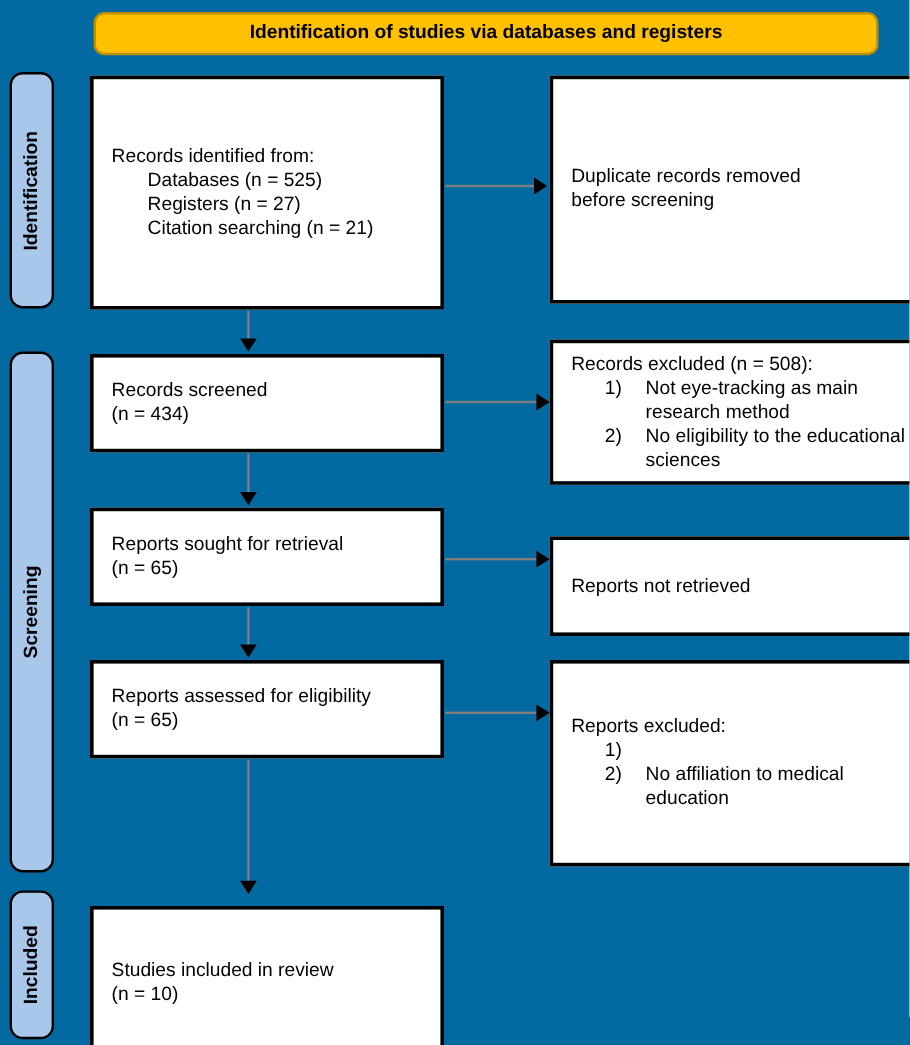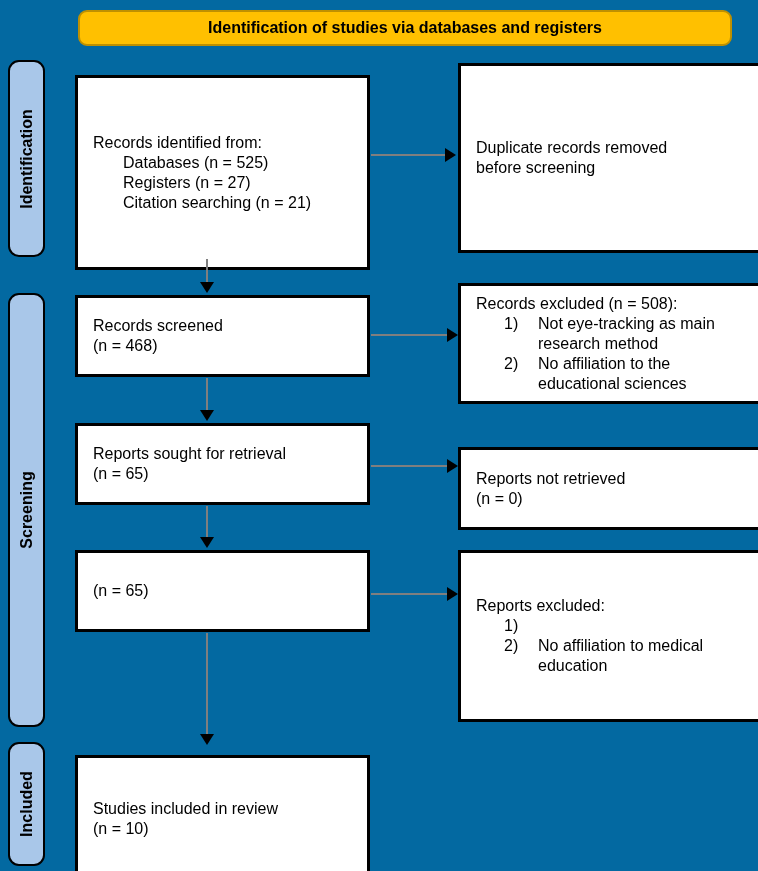--- a/index.html
+++ b/index.html
@@ -35,21 +35,21 @@
   .bar-screening{top:293px;height:434px;}
   .bar-included{top:742px;height:124px;}
   .box{
     position:absolute;background:#ffffff;border:3px solid var(--box-border);
     box-sizing:border-box;font-size:16px;line-height:20px;
     display:flex;flex-direction:column;justify-content:center;
     padding:6px 8px 6px 15px;
   }
   .col-left{left:75px;width:295px;}
   .col-right{left:458px;width:312px;}
-  .box-identified{top:63px;height:195px;margin-top:12px;}
+  .box-identified{top:63px;height:195px;}
   .box-duplicates{top:63px;height:190px;}
   .box-screened{top:295px;height:82px;}
   .box-rec-excluded{top:283px;height:121px;}
   .box-sought{top:423px;height:82px;}
   .box-not-retrieved{top:447px;height:83px;}
   .box-assessed{top:550px;height:82px;}
   .box-rep-excluded{top:550px;height:172px;}
   .box-included{top:755px;height:128px;}
   .indent{padding-left:30px;}
   .li-row{display:flex;margin-left:28px;}
@@ -89,29 +89,30 @@
 
   <div class="box col-left box-identified">
     <div>Records identified from:</div>
     <div class="indent">Databases (n = 525)</div>
     <div class="indent">Registers (n = 27)</div>
     <div class="indent">Citation searching (n = 21)</div>
   </div>
 
   <div class="box col-left box-screened">
     <div>Records screened</div>
-    <div>(n = 468)</div>
+    <div>(n = 434)</div>
   </div>
 
   <div class="box col-left box-sought">
     <div>Reports sought for retrieval</div>
     <div>(n = 65)</div>
   </div>
 
   <div class="box col-left box-assessed">
+    <div>Reports assessed for eligibility</div>
     <div>(n = 65)</div>
   </div>
 
   <div class="box col-left box-included">
     <div>Studies included in review</div>
     <div>(n = 10)</div>
   </div>
 
   <div class="box col-right box-duplicates">
     <div>Duplicate records removed</div>
@@ -119,27 +120,26 @@
   </div>
 
   <div class="box col-right box-rec-excluded">
     <div>Records excluded (n = 508):</div>
     <div class="li-row">
       <span class="li-num">1)</span>
       <span class="li-text">Not eye-tracking as main research method</span>
     </div>
     <div class="li-row">
       <span class="li-num">2)</span>
-      <span class="li-text">No affiliation to the educational sciences</span>
+      <span class="li-text">No eligibility to the educational sciences</span>
     </div>
   </div>
 
   <div class="box col-right box-not-retrieved">
     <div>Reports not retrieved</div>
-    <div>(n = 0)</div>
   </div>
 
   <div class="box col-right box-rep-excluded">
     <div>Reports excluded:</div>
     <div class="li-row">
       <span class="li-num">1)</span>
     </div>
     <div class="li-row">
       <span class="li-num">2)</span>
       <span class="li-text">No affiliation to medical education</span>

